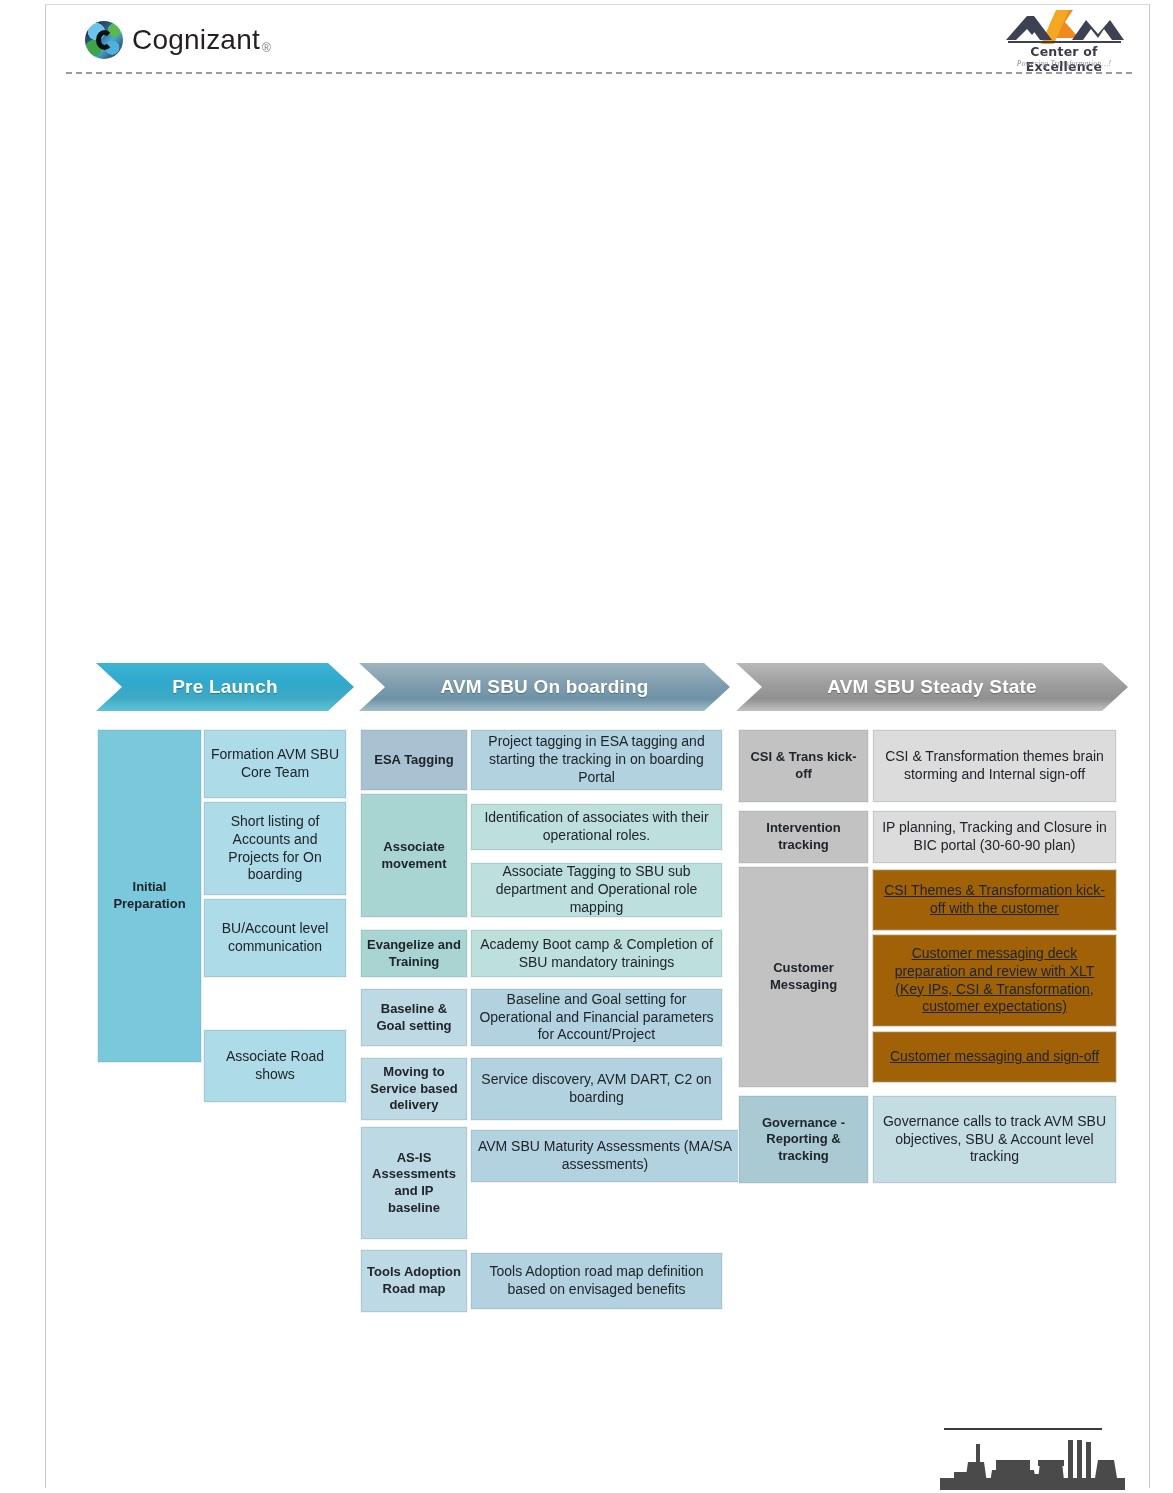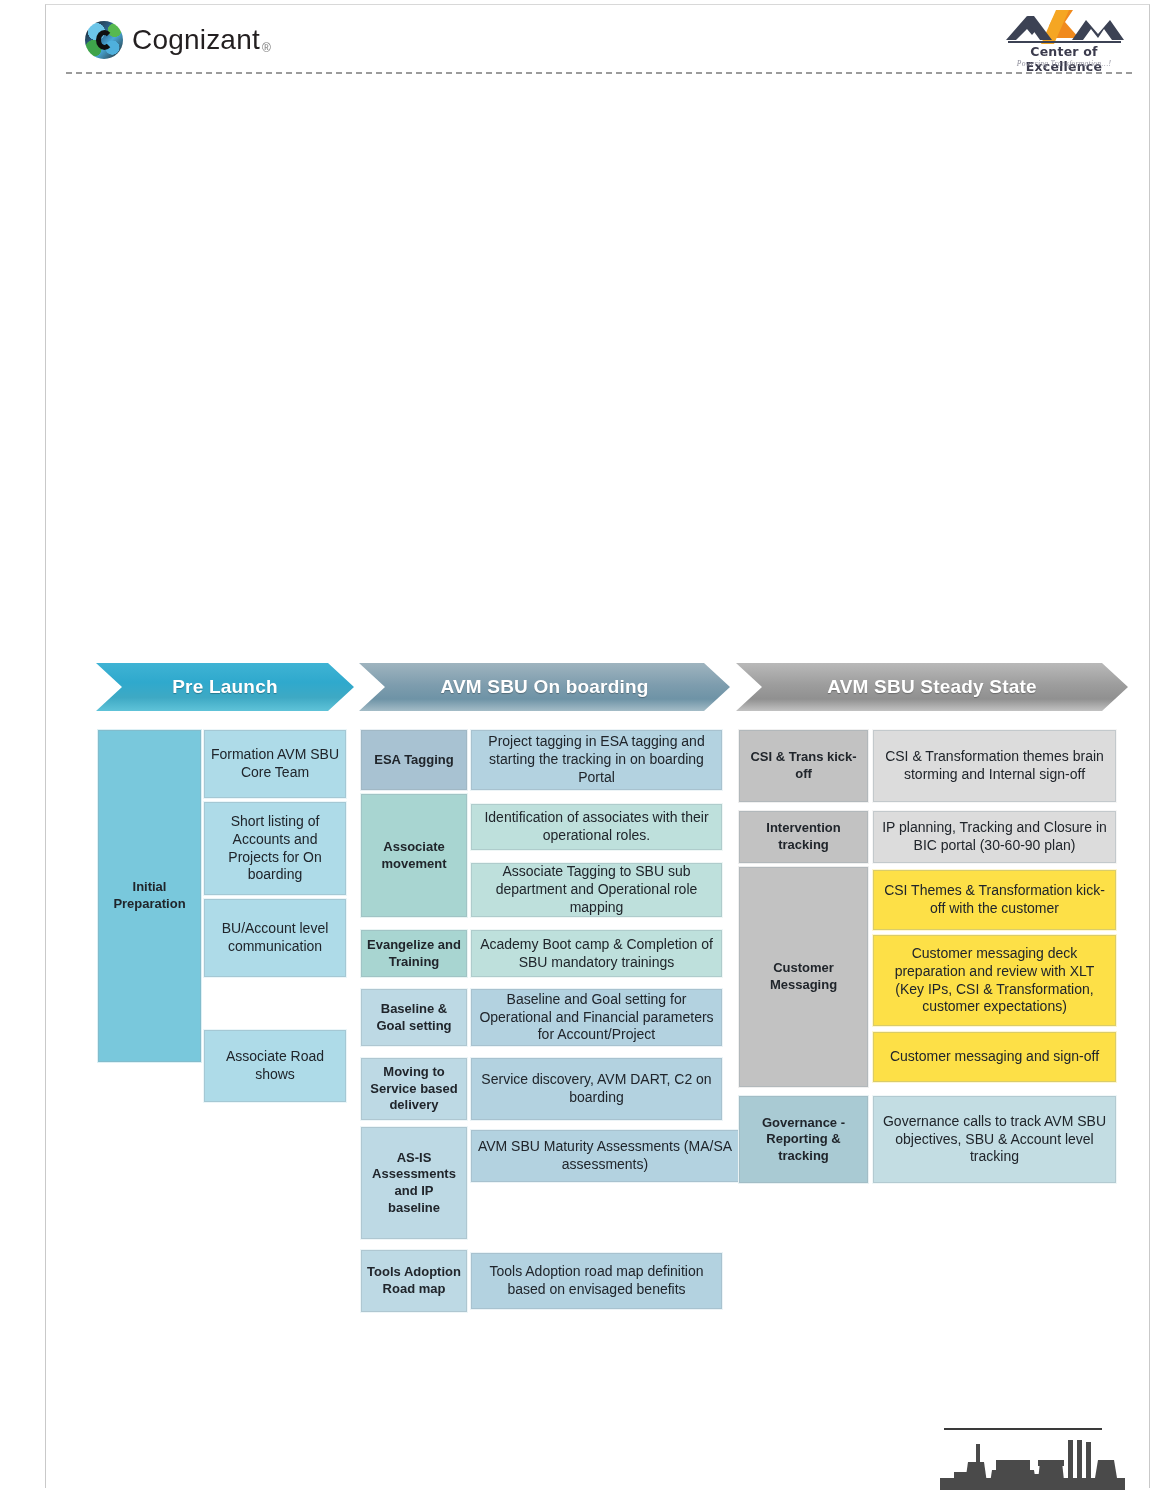--- a/index.html
+++ b/index.html
@@ -90,21 +90,21 @@
   
   .c-teal-dark{background:#79c8dc;}
   .c-teal-light{background:#aedbe8;}
   .c-bluegray{background:#a8c2d2;}
   .c-greenteal{background:#a8d5d1;}
   .c-greenteal-l{background:#bee0dc;}
   .c-bluelt{background:#b3d2e0;}
   .c-bluelt2{background:#bdd9e4;}
   .c-gray{background:#c2c2c2;}
   .c-gray-l{background:#dcdcdc;}
-  .c-gray-l2{background:#fde047;}
+  .c-gray-l2{background:#a16207;text-decoration:underline;}
   .c-teal-gov{background:#a9cad3;}
   .c-teal-gov-l{background:#c3dde3;}
 
   
   #skyline{position:absolute;left:940px;top:1400px;width:185px;height:90px;}
   #skyline .rule{position:absolute;left:4px;top:28px;width:158px;height:2px;background:#3a3a3a;}
   #skyline svg{position:absolute;left:0;top:38px;}
 </style>
 </head>
 <body>

